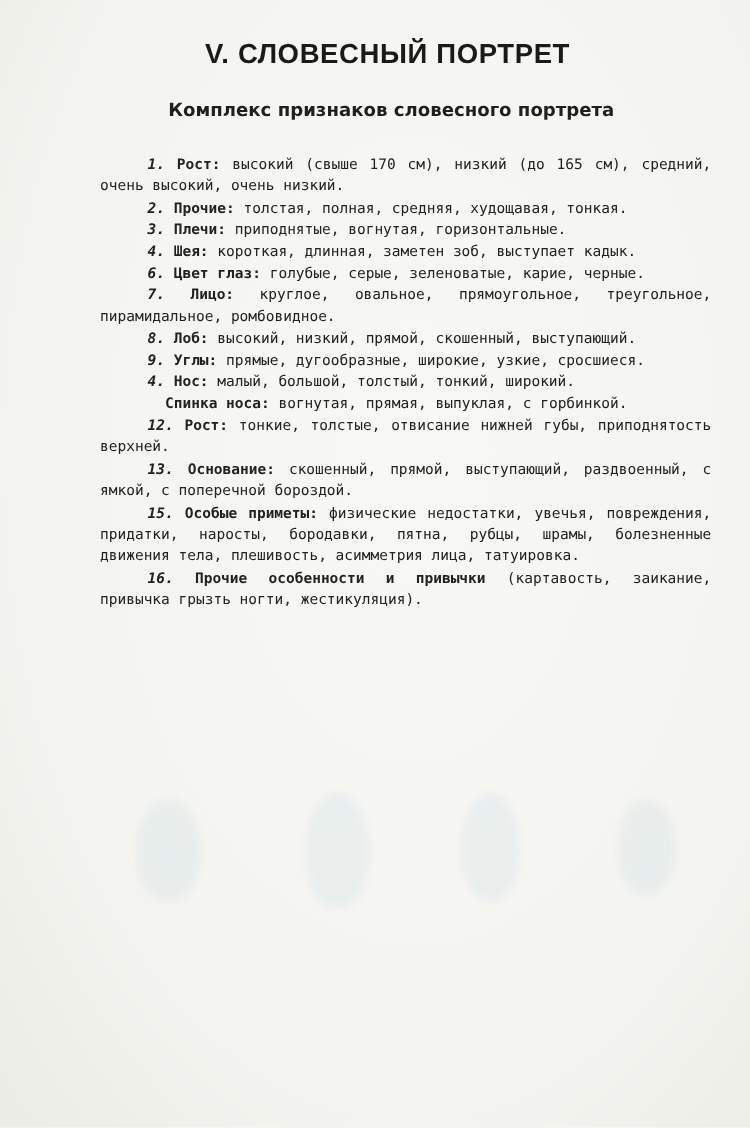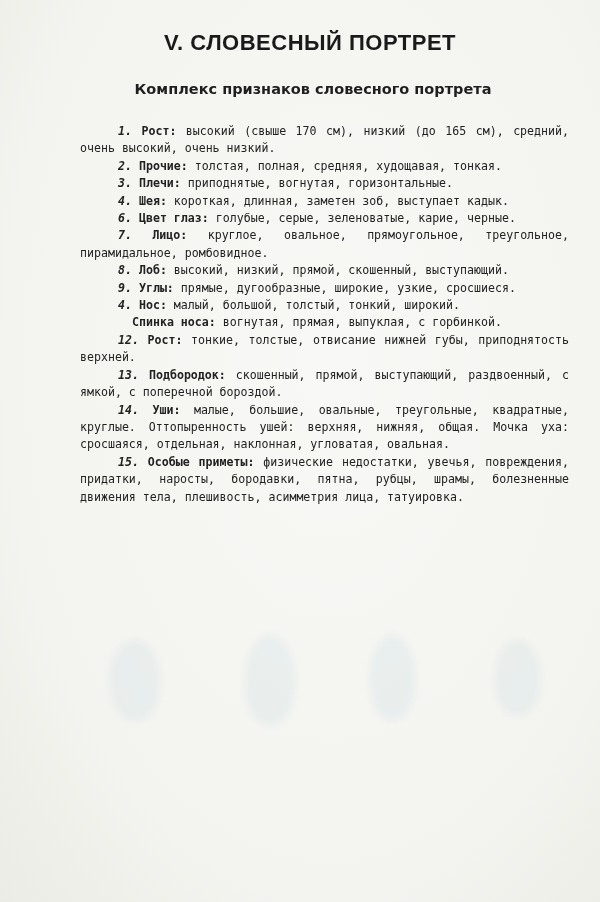--- a/index.html
+++ b/index.html
@@ -93,17 +93,17 @@
     <p class="item"><span class="num">2.</span> <span class="term">Прочие:</span><span> толстая, полная, средняя, худощавая, тонкая.</span></p>
     <p class="item"><span class="num">3.</span> <span class="term">Плечи:</span><span> приподнятые, вогнутая, горизонтальные.</span></p>
     <p class="item"><span class="num">4.</span> <span class="term">Шея:</span><span> короткая, длинная, заметен зоб, выступает кадык.</span></p>
     <p class="item"><span class="num">6.</span> <span class="term">Цвет глаз:</span><span> голубые, серые, зеленоватые, карие, черные.</span></p>
     <p class="item"><span class="num">7.</span> <span class="term">Лицо:</span><span> круглое, овальное, прямоугольное, треугольное, пирамидальное, ромбовидное.</span></p>
     <p class="item"><span class="num">8.</span> <span class="term">Лоб:</span><span> высокий, низкий, прямой, скошенный, выступающий.</span></p>
     <p class="item"><span class="num">9.</span> <span class="term">Углы:</span><span> прямые, дугообразные, широкие, узкие, сросшиеся.</span></p>
     <p class="item"><span class="num">4.</span> <span class="term">Нос:</span><span> малый, большой, толстый, тонкий, широкий.</span></p>
     <p class="item sub"><span class="term">Спинка носа:</span><span> вогнутая, прямая, выпуклая, с горбинкой.</span></p>
     <p class="item"><span class="num">12.</span> <span class="term">Рост:</span><span> тонкие, толстые, отвисание нижней губы, приподнятость верхней.</span></p>
-    <p class="item"><span class="num">13.</span> <span class="term">Подбородок:</span><span> скошенный, прямой, выступающий, раздвоенный, с ямкой, с поперечной бороздой.</span></p>
-    <p class="item"><span class="num">14.</span> <span class="term">Уши:</span><span> малые, большие, овальные, треугольные, квадратные, круглые. Оттопыренность ушей: верхняя, нижняя, общая. Мочка уха: сросшаяся, отдельная, наклонная, угловатая, овальная.</span></p>
+    <p class="item"><span class="num">13.</span> <span class="term">Основание:</span><span> скошенный, прямой, выступающий, раздвоенный, с ямкой, с поперечной бороздой.</span></p>
     <p class="item"><span class="num">15.</span> <span class="term">Особые приметы:</span><span> физические недостатки, увечья, повреждения, придатки, наросты, бородавки, пятна, рубцы, шрамы, болезненные движения тела, плешивость, асимметрия лица, татуировка.</span></p>
+    <p class="item"><span class="num">16.</span> <span class="term">Прочие особенности и привычки</span><span> (картавость, заикание, привычка грызть ногти, жестикуляция).</span></p>
   </div>
 </div>
 
 </body></html>

